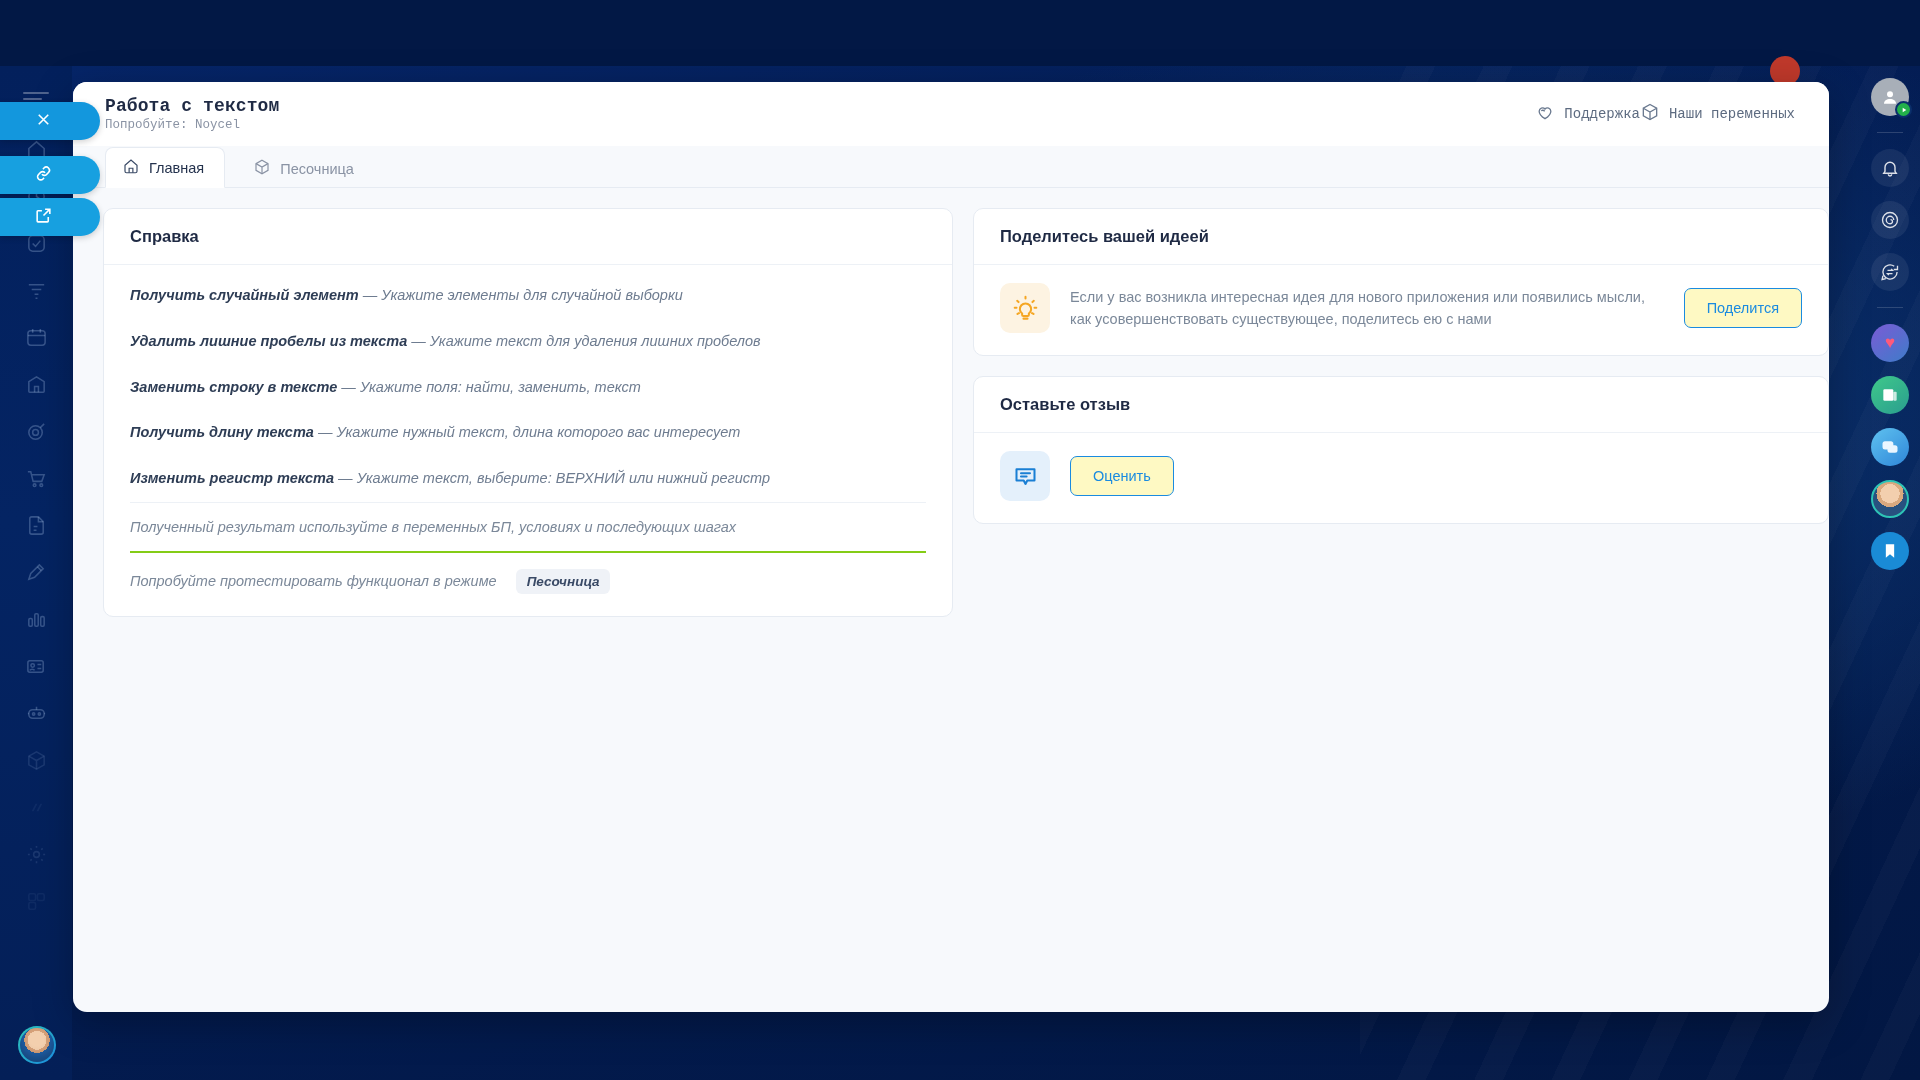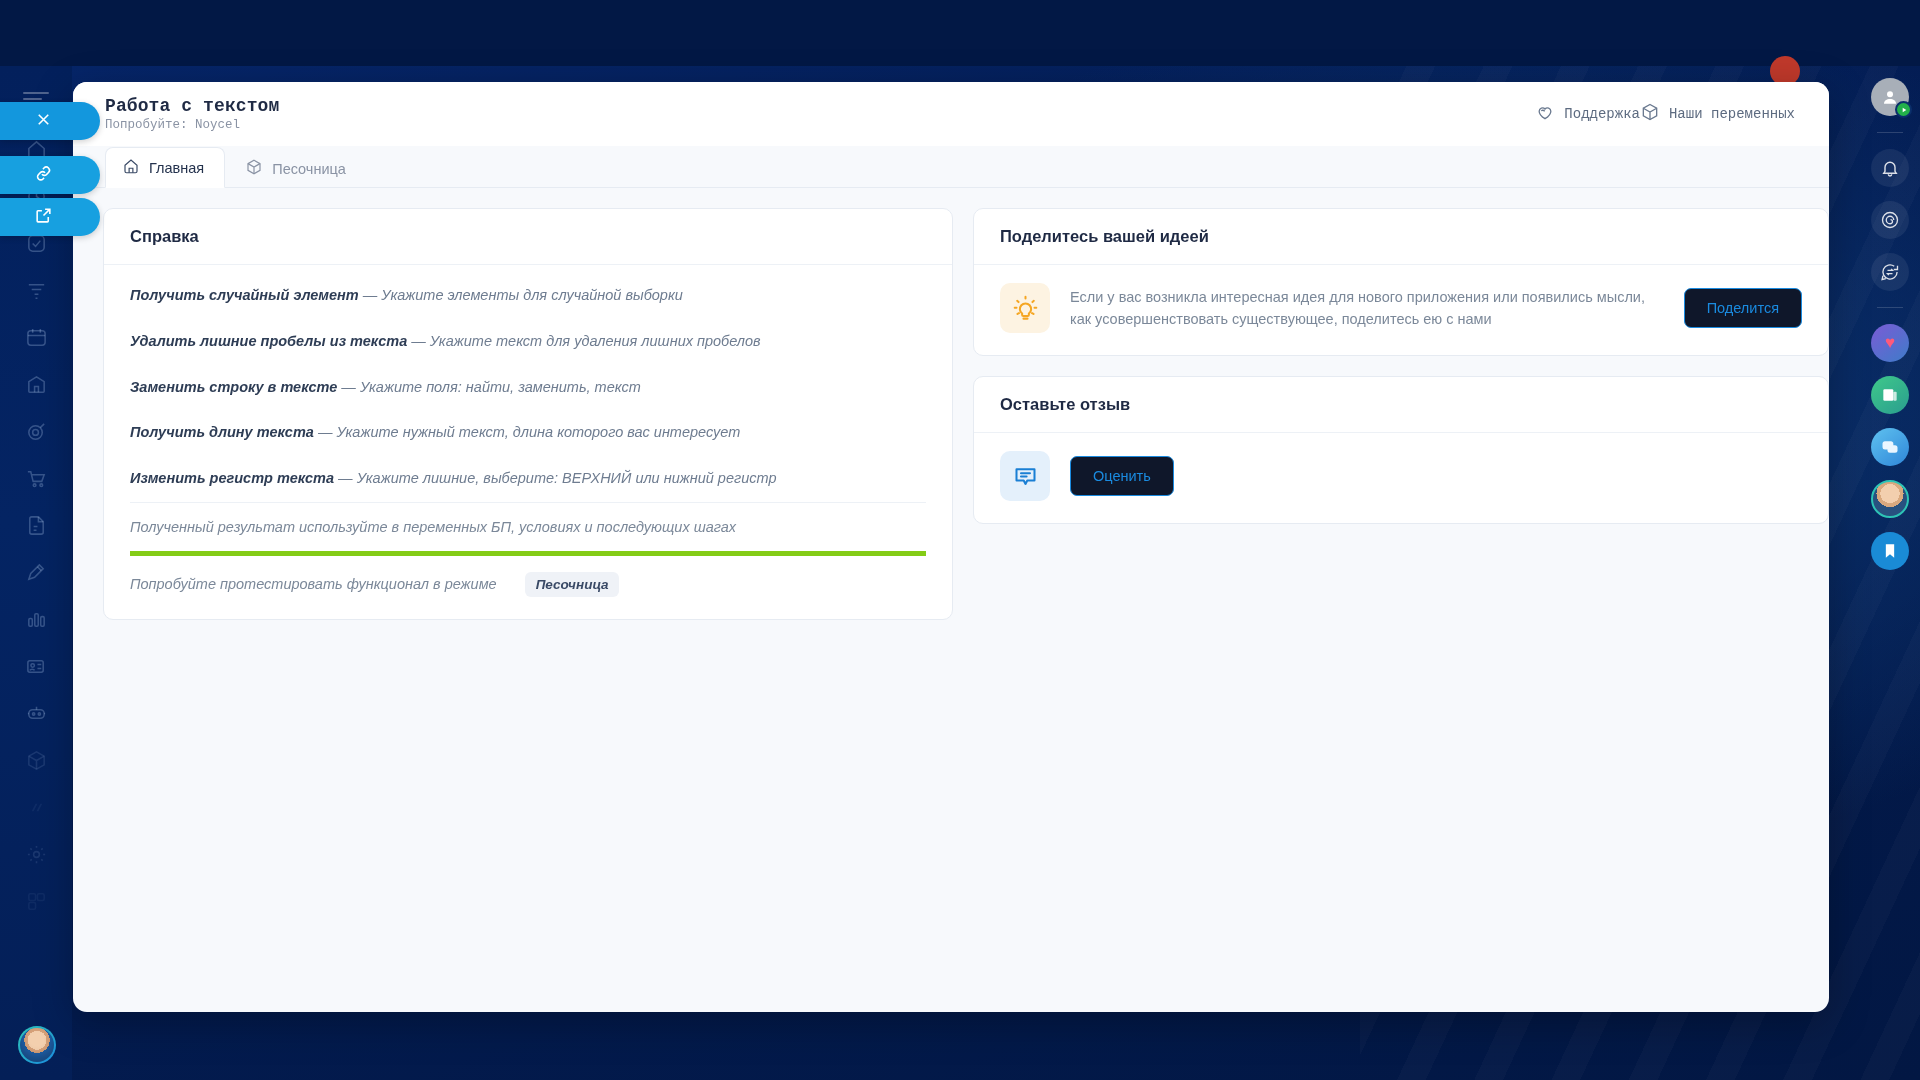--- a/index.html
+++ b/index.html
@@ -146,21 +146,21 @@
   .header-links { display: flex; align-items: center; }
   .hlink {
     display: flex; align-items: center; gap: 9px;
     font-size: 14px; color: #5d6b80; cursor: pointer;
   }
   .hlink svg { width: 20px; height: 20px; color: #6b7a90; }
 
   
   #tabbar {
     height: 42px; padding-left: 32px;
-    display: flex; align-items: flex-end; gap: 4px;
+    display: flex; align-items: flex-end; gap: 12px;
     border-bottom: 1px solid #e6ebf2;
     background: #f7f9fc;
   }
   .tab {
     display: flex; align-items: center; gap: 9px;
     padding: 9px 20px 9px 16px; font-size: 14.5px; color: #8a93a4;
     border-radius: 8px 8px 0 0; cursor: pointer;
     position: relative; top: 1px;
   }
   .tab svg { width: 18px; height: 18px; }
@@ -196,22 +196,22 @@
     font-size: 14.5px; color: #6e7c90; line-height: 1.5;
     padding: 12px 0;
   }
   .help-item b { color: #2e3d55; font-weight: bold; }
   .help-note {
     font-size: 14.5px; color: #7b8899;
     padding: 16px 0; border-top: 1px solid #edf1f6;
   }
   .help-footer {
     font-size: 14.5px; color: #7b8899;
-    padding: 16px 0 2px 0; border-top: 5px solid #84cc16;
-    display: flex; align-items: center; gap: 28px;
+    padding: 16px 0 2px 0; border-top: 2px solid #84cc16;
+    display: flex; align-items: center; gap: 19px;
   }
   .chip {
     background: #eff2f7; color: #3a4a66;
     font-size: 13.5px; font-weight: bold;
     border-radius: 6px; padding: 5px 11px;
   }
 
   
   .promo-row {
     display: flex; align-items: center; gap: 20px;
@@ -221,21 +221,21 @@
     width: 50px; height: 50px; flex: none;
     border-radius: 10px;
     display: flex; align-items: center; justify-content: center;
   }
   .promo-icon svg { width: 27px; height: 27px; }
   #icon-idea { background: #fdf3e2; color: #f5a623; }
   #icon-review { background: #e4f0fb; color: #1a7fd4; }
   .promo-text { flex: 1; font-size: 14.5px; color: #7b8899; line-height: 1.55; }
   .btn-outline {
     flex: none;
-    border: 1px solid #1a8be0; color: #1a8be0; background: #0f172a;
+    border: 1px solid #1a8be0; color: #1a8be0; background: #fef9c3;
     border-radius: 7px; padding: 11px 22px;
     font-size: 14.5px; cursor: pointer;
     font-family: "Liberation Sans", sans-serif;
   }
 </style>
 </head>
 <body>
 
 <div id="desktop"></div>
 <div class="top-strip"></div>
@@ -492,21 +492,21 @@
           <div class="help-item">
             <b>Удалить лишние пробелы из текста</b><span> — </span><span>Укажите текст для удаления лишних пробелов</span>
           </div>
           <div class="help-item">
             <b>Заменить строку в тексте</b><span> — </span><span>Укажите поля: найти, заменить, текст</span>
           </div>
           <div class="help-item">
             <b>Получить длину текста</b><span> — </span><span>Укажите нужный текст, длина которого вас интересует</span>
           </div>
           <div class="help-item">
-            <b>Изменить регистр текста</b><span> — </span><span>Укажите лишние, выберите: ВЕРХНИЙ или нижний регистр</span>
+            <b>Изменить регистр текста</b><span> — </span><span>Укажите текст, выберите: ВЕРХНИЙ или нижний регистр</span>
           </div>
 
           <div class="help-note">Полученный результат используйте в переменных БП, условиях и последующих шагах</div>
 
           <div class="help-footer">
             <span>Попробуйте протестировать функционал в режиме</span>
             <span class="chip">Песочница</span>
           </div>
         </div>
       </div>

